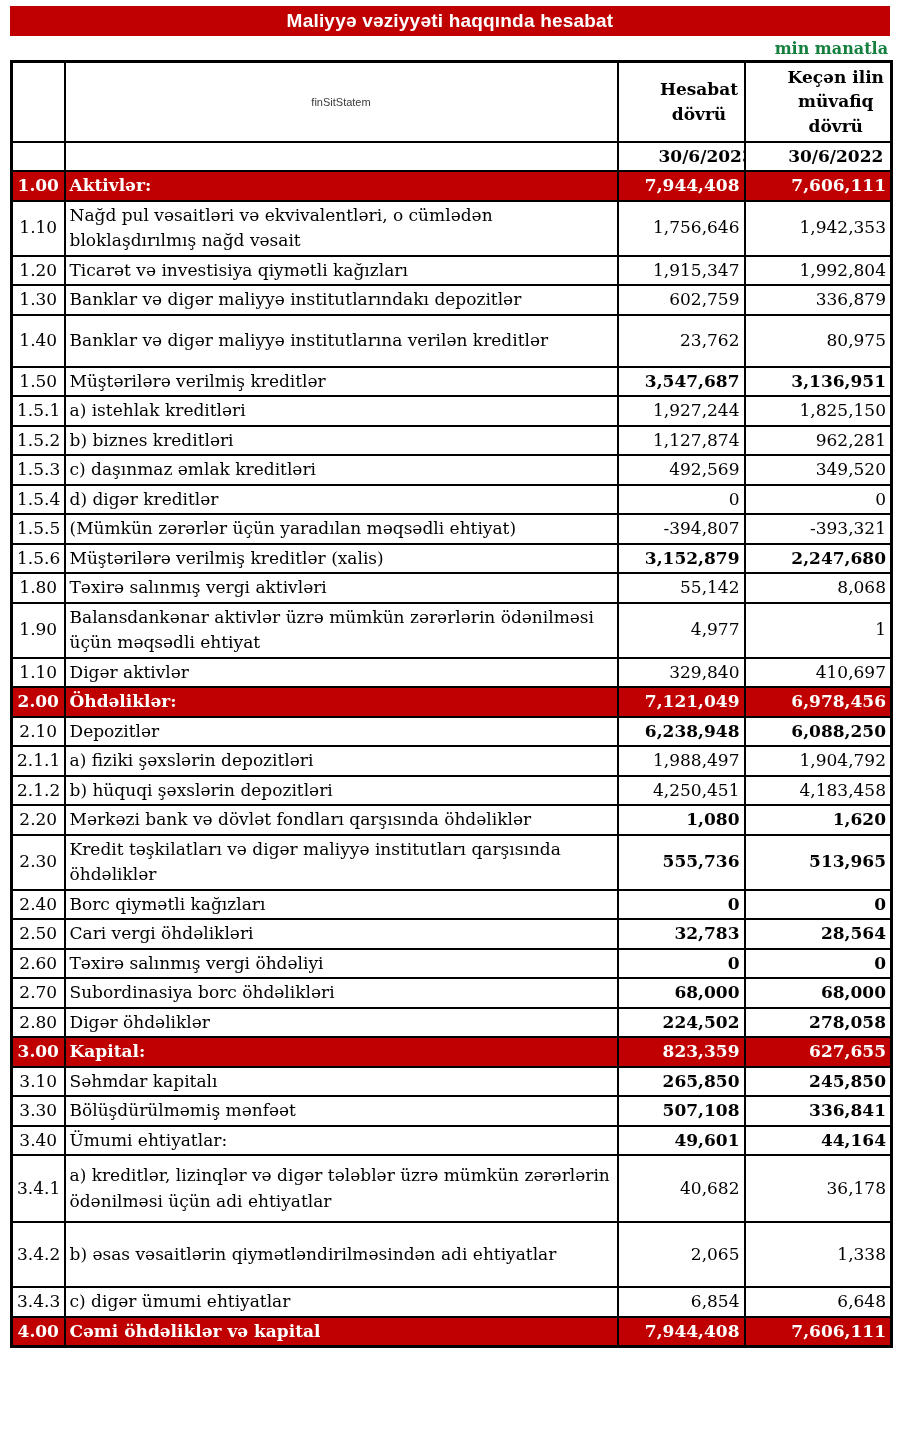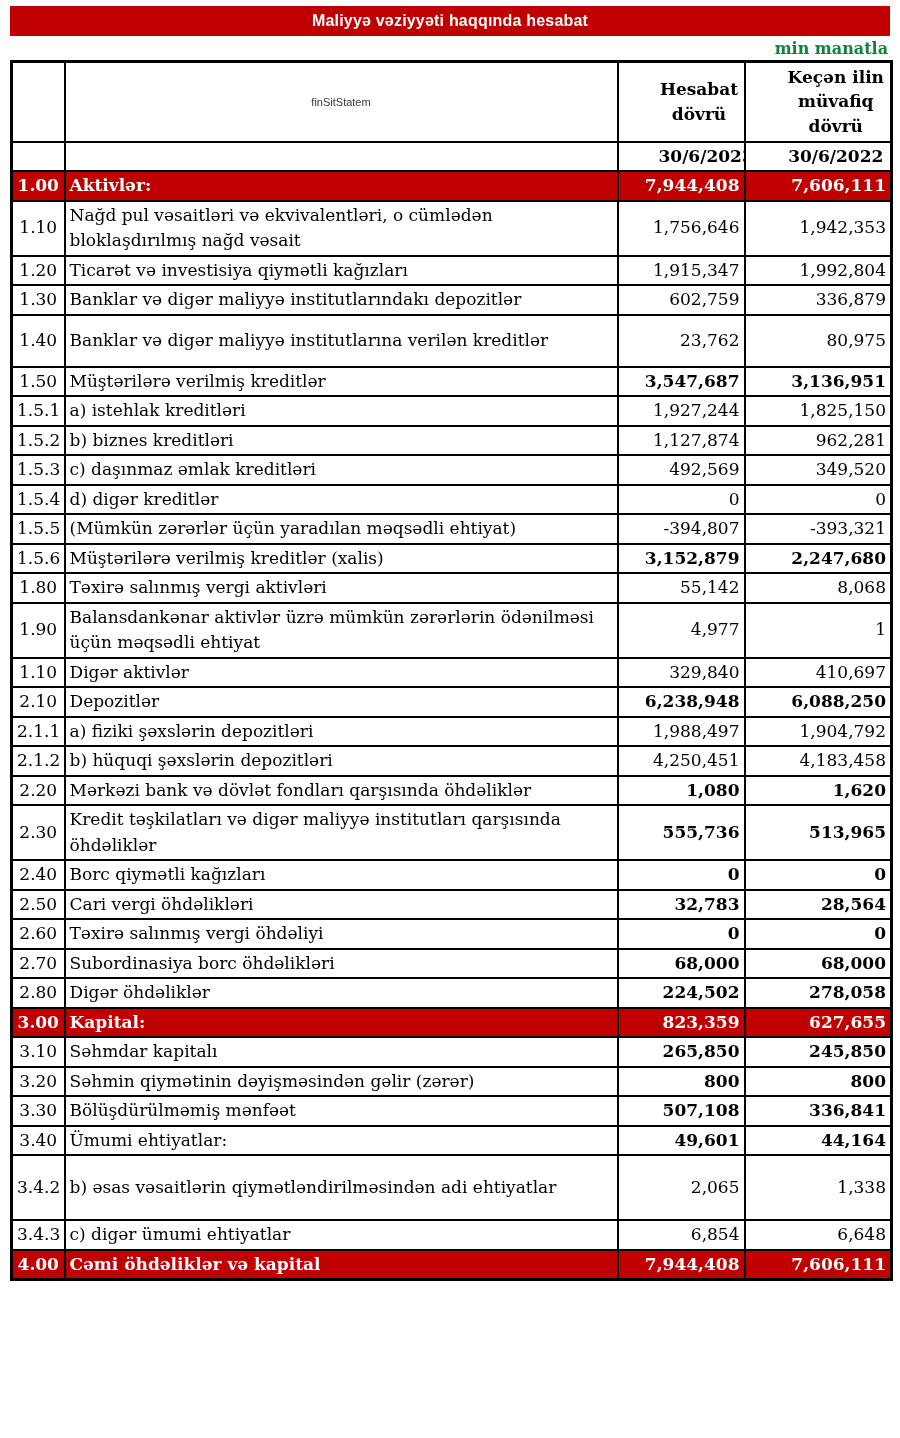--- a/index.html
+++ b/index.html
@@ -4,21 +4,21 @@
 <style>
   html,body{margin:0;padding:0;background:#ffffff;}
   body{
     width:900px;height:1438px;position:relative;
     font-family:"DejaVu Serif","Liberation Serif",serif;color:#000;
   }
   .banner{
     margin:6px 10px 0 10px;height:30px;background:#c00000;
     display:flex;align-items:center;justify-content:center;
     font-family:"Liberation Sans","DejaVu Sans",sans-serif;
-    font-weight:700;font-size:16px;color:#ffffff;letter-spacing:.2px;
+    font-weight:700;font-size:19px;color:#ffffff;letter-spacing:.2px;
   }
   .unit-note{
     margin:3px 12px 2px 10px;text-align:right;
     font-weight:700;font-size:16px;color:#15803d;
   }
   table.fin{
     border-collapse:collapse;table-layout:fixed;width:880px;
     margin:0 10px;border:3px solid #000;
   }
   table.fin th,table.fin td{
@@ -151,20 +151,26 @@
         <td class="label">Balansdankənar aktivlər üzrə mümkün zərərlərin ödənilməsi üçün məqsədli ehtiyat</td>
         <td class="val">4,977</td>
         <td class="val">1</td>
       </tr>
       <tr class="plain" style="height: 25px;">
         <td class="no">1.10</td>
         <td class="label">Digər aktivlər</td>
         <td class="val">329,840</td>
         <td class="val">410,697</td>
       </tr>
+      <tr class="section" style="height: 26px;">
+        <td class="no">2.00</td>
+        <td class="label">Öhdəliklər:</td>
+        <td class="val">7,121,049</td>
+        <td class="val">6,978,456</td>
+      </tr>
       <tr class="boldvals" style="height: 27px;">
         <td class="no">2.10</td>
         <td class="label">Depozitlər</td>
         <td class="val">6,238,948</td>
         <td class="val">6,088,250</td>
       </tr>
       <tr class="plain" style="height: 27px;">
         <td class="no">2.1.1</td>
         <td class="label">a) fiziki şəxslərin depozitləri</td>
         <td class="val">1,988,497</td>
@@ -223,37 +229,37 @@
         <td class="label">Kapital:</td>
         <td class="val">823,359</td>
         <td class="val">627,655</td>
       </tr>
       <tr class="boldvals" style="height: 25px;">
         <td class="no">3.10</td>
         <td class="label">Səhmdar kapitalı</td>
         <td class="val">265,850</td>
         <td class="val">245,850</td>
       </tr>
-      <tr class="boldvals" style="height: 26px;">
-        <td class="no">3.20</td>
-        <td class="label">Səhmin qiymətinin dəyişməsindən gəlir (zərər)</td>
-        <td class="val">800</td>
-        <td class="val">800</td>
-      </tr>
       <tr class="boldvals" style="height: 27px;">
         <td class="no">3.30</td>
         <td class="label">Bölüşdürülməmiş mənfəət</td>
         <td class="val">507,108</td>
         <td class="val">336,841</td>
       </tr>
       <tr class="boldvals" style="height: 27px;">
         <td class="no">3.40</td>
         <td class="label">Ümumi ehtiyatlar:</td>
         <td class="val">49,601</td>
         <td class="val">44,164</td>
+      </tr>
+      <tr class="plain" style="height: 67px;">
+        <td class="no">3.4.1</td>
+        <td class="label">a) kreditlər, lizinqlər və digər tələblər üzrə mümkün zərərlərin ödənilməsi üçün adi ehtiyatlar</td>
+        <td class="val">40,682</td>
+        <td class="val">36,178</td>
       </tr>
       <tr class="plain" style="height: 65px;">
         <td class="no">3.4.2</td>
         <td class="label">b) əsas vəsaitlərin qiymətləndirilməsindən adi ehtiyatlar</td>
         <td class="val">2,065</td>
         <td class="val">1,338</td>
       </tr>
       <tr class="plain" style="height: 27px;">
         <td class="no">3.4.3</td>
         <td class="label">c) digər ümumi ehtiyatlar</td>

